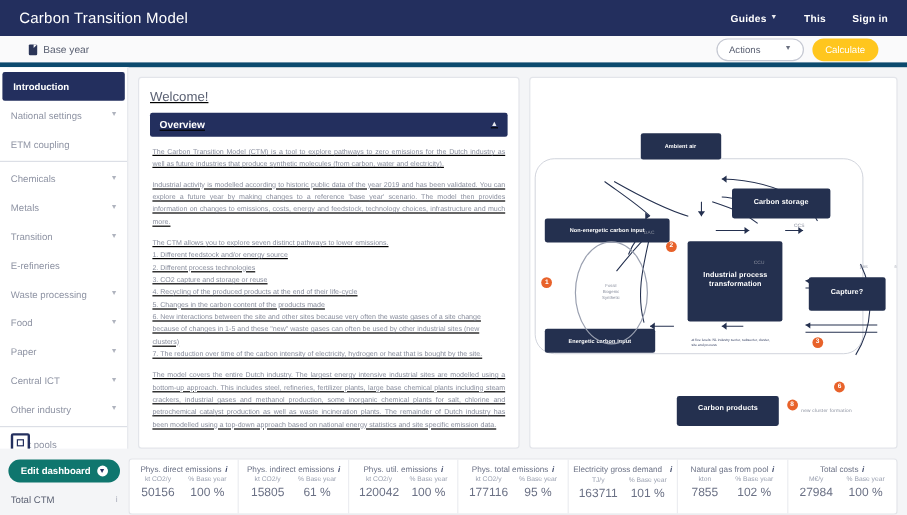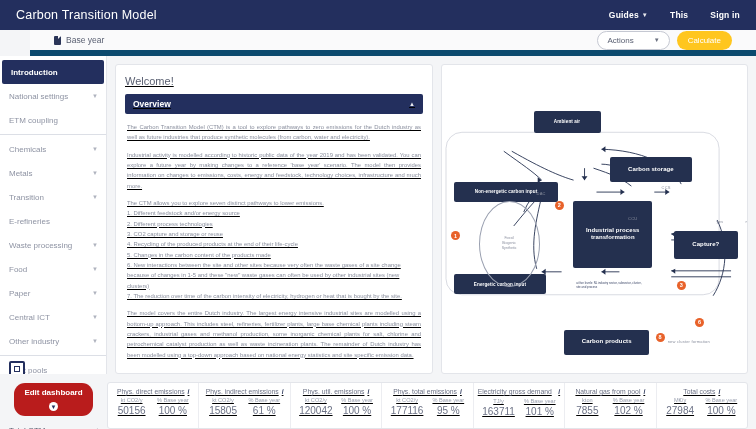--- a/index.html
+++ b/index.html
@@ -20,24 +20,23 @@
   .brand { color: #fff; font-size: 12.5px; letter-spacing: .2px; }
   .topnav { display: flex; align-items: center; gap: 22px; }
   .topnav-item {
     color: #fff; font-size: 8.5px; font-weight: bold; letter-spacing: .2px;
     display: flex; align-items: center; gap: 3px; cursor: pointer;
   }
   .caret { font-size: 6px; line-height: 1; opacity: .9; }
 
   
   .subbar {
-    height: 26px; background: #fafafb; border-bottom: 6px solid #0c4a6e;
+    height: 26px; background: #fafafb; border-bottom: 4px solid #0c4a6e;
     display: flex; align-items: center; justify-content: space-between;
     padding: 0 24px;
-    margin-left: 30px;
   }
   .crumb { display: flex; align-items: center; gap: 5px; color: #5a6072; font-size: 8.5px; }
   .doc-icon { width: 7px; height: 9px; background: #2b3558; border-radius: 1px; position: relative; }
   .doc-icon:after { content:""; position:absolute; right:0; top:0; border-left:3px solid #fafafb; border-bottom:3px solid transparent; }
   .subbar-actions { display: flex; align-items: center; gap: 7px; }
   .btn-actions {
     border: 1px solid #c5c8d2; background: #fff; color: #5a6072;
     border-radius: 11px; font-size: 8px; padding: 4px 9px;
     display: flex; align-items: center; gap: 20px; cursor: pointer;
   }
@@ -71,23 +70,23 @@
     width: 16px; height: 16px; border: 2px solid #232f5e; border-radius: 2px;
     display: flex; align-items: center; justify-content: center; background: #fff;
   }
   .sq-icon i { display:block; width: 6px; height: 6px; border: 1.5px solid #232f5e; }
 
   .dash-left {
     position: absolute; left: 0; top: 318px; width: 107px; height: 55px;
     background: #f4f5f7; display: flex; flex-direction: column; align-items: center;
   }
   .btn-edit {
-    margin-top: 9px; background: #b91c1c; color: #fff; border: none;
+    margin-top: 9px; background: #0f766e; color: #fff; border: none;
     border-radius: 11px; font-size: 8px; font-weight: bold;
-    padding: 5px 10px; display: flex; align-items: center; gap: 5px; cursor: pointer; flex-direction: column;
+    padding: 5px 10px; display: flex; align-items: center; gap: 5px; cursor: pointer;
   }
   .btn-edit .cc { background: #fff; color: #232f5e; border-radius: 50%;
     width: 9px; height: 9px; font-size: 6px; display:flex; align-items:center; justify-content:center; }
   .total-ctm {
     margin-top: 10px; width: 100%; padding: 0 9px;
     display: flex; align-items: center; justify-content: space-between;
     font-size: 8px; color: #5a6072;
   }
   .total-ctm .info { color: #a7abb8; font-size: 7px; }
 
@@ -115,21 +114,21 @@
   }
 
   
   .dashboard {
     height: 47px; margin: 8px 8px 0 0; background: #fff;
     border: 1px solid #e3e5ea; border-radius: 3px;
     display: flex; align-items: stretch;
   }
   .metric {
     flex: 1; padding: 5px 4px 4px 4px; display: flex; flex-direction: column;
-    align-items: center; border-right: 1px solid #ecedf1; min-width: 0; text-decoration: underline;
+    align-items: center; border-right: 1px solid #ecedf1; min-width: 0;
   }
   .metric:last-child { border-right: none; }
   .metric-title {
     font-size: 6.8px; color: #6b7185; display: flex; align-items: center; gap: 3px;
     white-space: nowrap; margin-bottom: 2px;
   }
   .metric-title.wrap { white-space: normal; text-align: left; align-self: stretch;
     justify-content: space-between; line-height: 1.15; }
   .i-icon { font-size: 6.5px; font-weight: bold; color: #3a4566; font-style: italic; }
   .metric-cols { display: flex; width: 100%; justify-content: space-around; }

